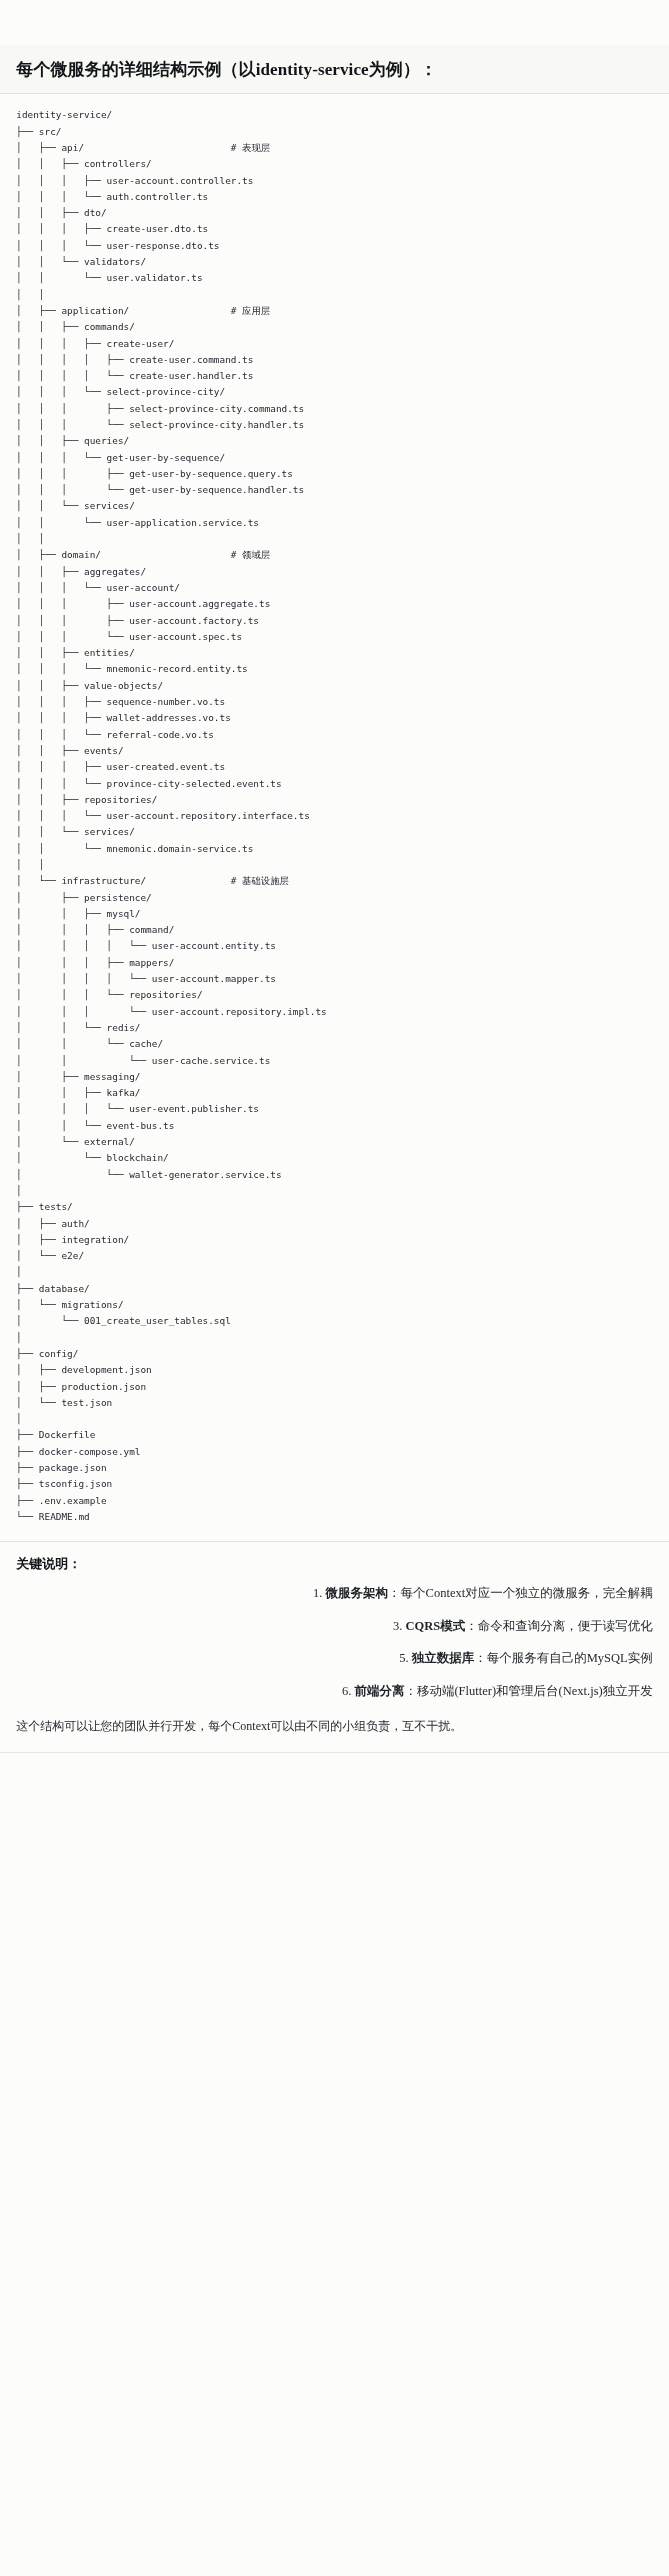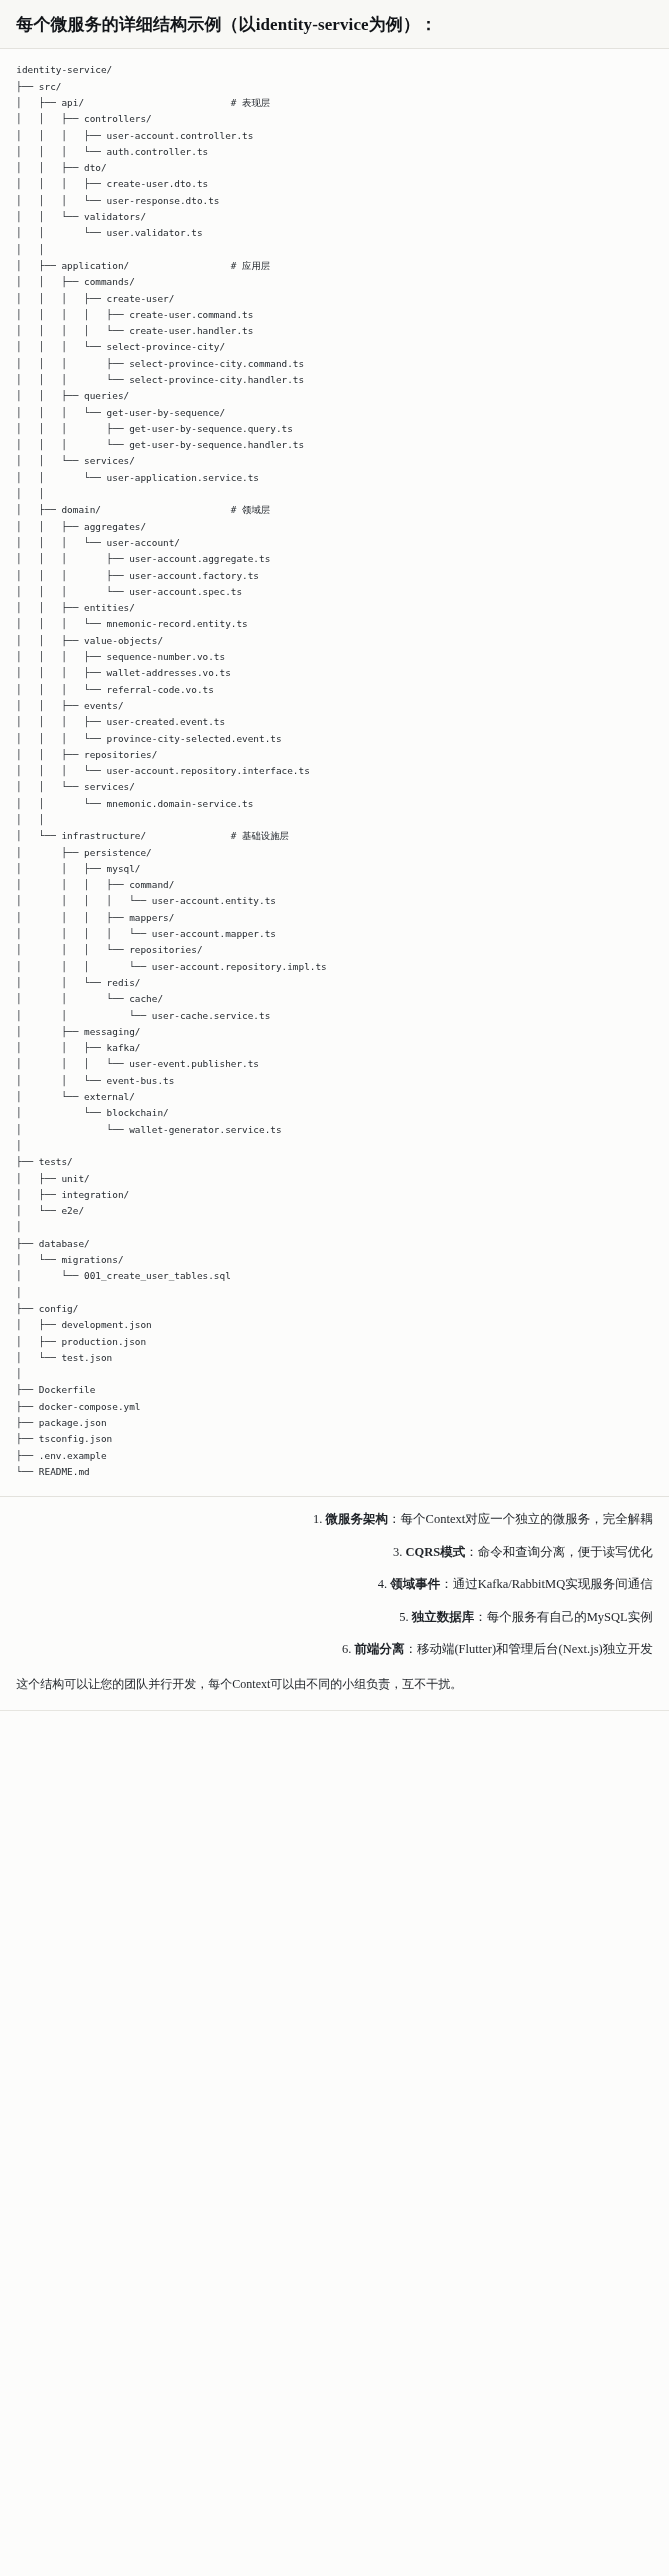--- a/index.html
+++ b/index.html
@@ -10,20 +10,21 @@
   }
   body {
     width: 669px;
     font-family: "Liberation Sans", sans-serif;
     color: #1f2328;
     -webkit-font-smoothing: antialiased;
   }
   .page {
     width: 669px;
     box-sizing: border-box;
+    margin-top: 45px;
   }
 
   
   .doc-header {
     background: #f8f8f5;
     border-bottom: 0.6px solid #e3e2dd;
     padding: 13.8px 16.3px 12.5px 16.3px;
     box-sizing: border-box;
   }
   .doc-header h1 {
@@ -169,21 +170,21 @@
 <span>│       │           └── user-cache.service.ts</span>
 <span>│       ├── messaging/</span>
 <span>│       │   ├── kafka/</span>
 <span>│       │   │   └── user-event.publisher.ts</span>
 <span>│       │   └── event-bus.ts</span>
 <span>│       └── external/</span>
 <span>│           └── blockchain/</span>
 <span>│               └── wallet-generator.service.ts</span>
 <span>│</span>
 <span>├── tests/</span>
-<span>│   ├── unit/</span>
+<span>│   ├── auth/</span>
 <span>│   ├── integration/</span>
 <span>│   └── e2e/</span>
 <span>│</span>
 <span>├── database/</span>
 <span>│   └── migrations/</span>
 <span>│       └── 001_create_user_tables.sql</span>
 <span>│</span>
 <span>├── config/</span>
 <span>│   ├── development.json</span>
 <span>│   ├── production.json</span>
@@ -192,24 +193,24 @@
 <span>├── Dockerfile</span>
 <span>├── docker-compose.yml</span>
 <span>├── package.json</span>
 <span>├── tsconfig.json</span>
 <span>├── .env.example</span>
 <span>└── README.md</span>
 </pre>
   </section>
 
   <section class="notes-block">
+    <div class="notes-title">关键说明：</div>
     <ol class="notes-list" start="1" style="list-style: none; padding-left: 2.5px; text-align: right;">
         <li><span>1. </span><span class="k">微服务架构</span><span>：</span><span>每个Context对应一个独立的微服务，完全解耦</span></li>
         <li><span>3. </span><span class="k">CQRS模式</span><span>：</span><span>命令和查询分离，便于读写优化</span></li>
-        <li><span>4. </span><span class="k">领域事件</span><span>：</span><span>通过Kafka/RabbitMQ实现服务间通信</span></li>
         <li><span>5. </span><span class="k">独立数据库</span><span>：</span><span>每个服务有自己的MySQL实例</span></li>
         <li><span>6. </span><span class="k">前端分离</span><span>：</span><span>移动端(Flutter)和管理后台(Next.js)独立开发</span></li>
       </ol>
     <p class="closing">这个结构可以让您的团队并行开发，每个Context可以由不同的小组负责，互不干扰。</p>
   </section>
 
   <div class="footer-rule"></div>
 
 </div>
 

